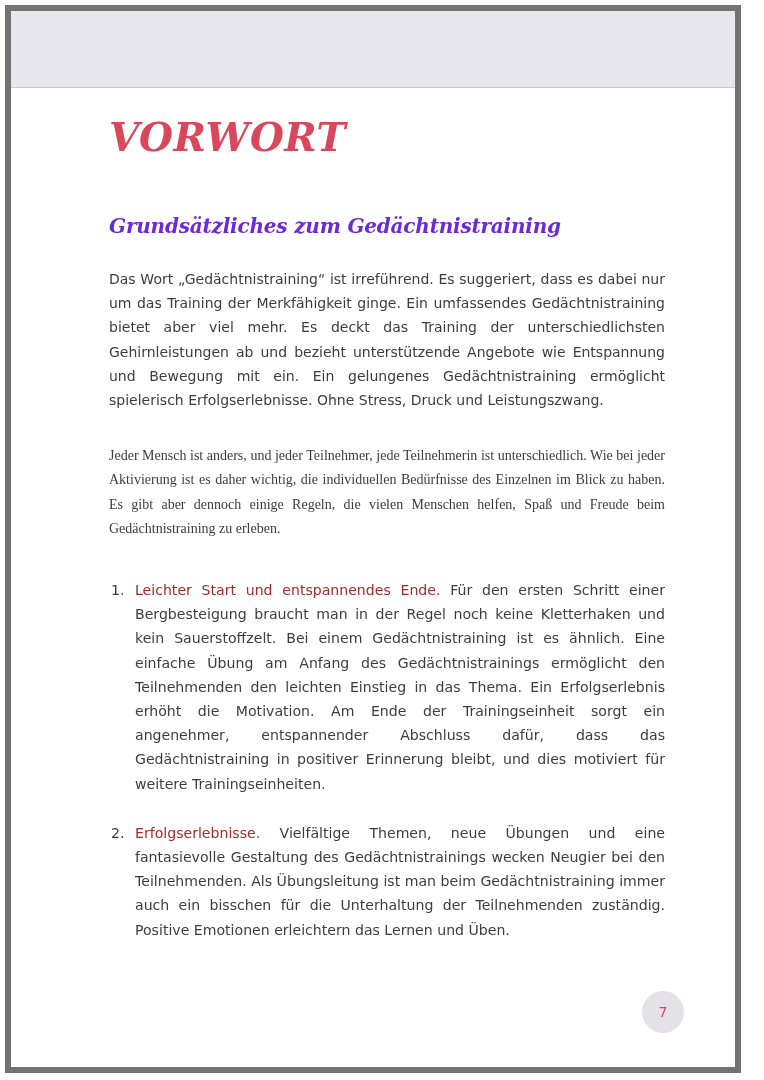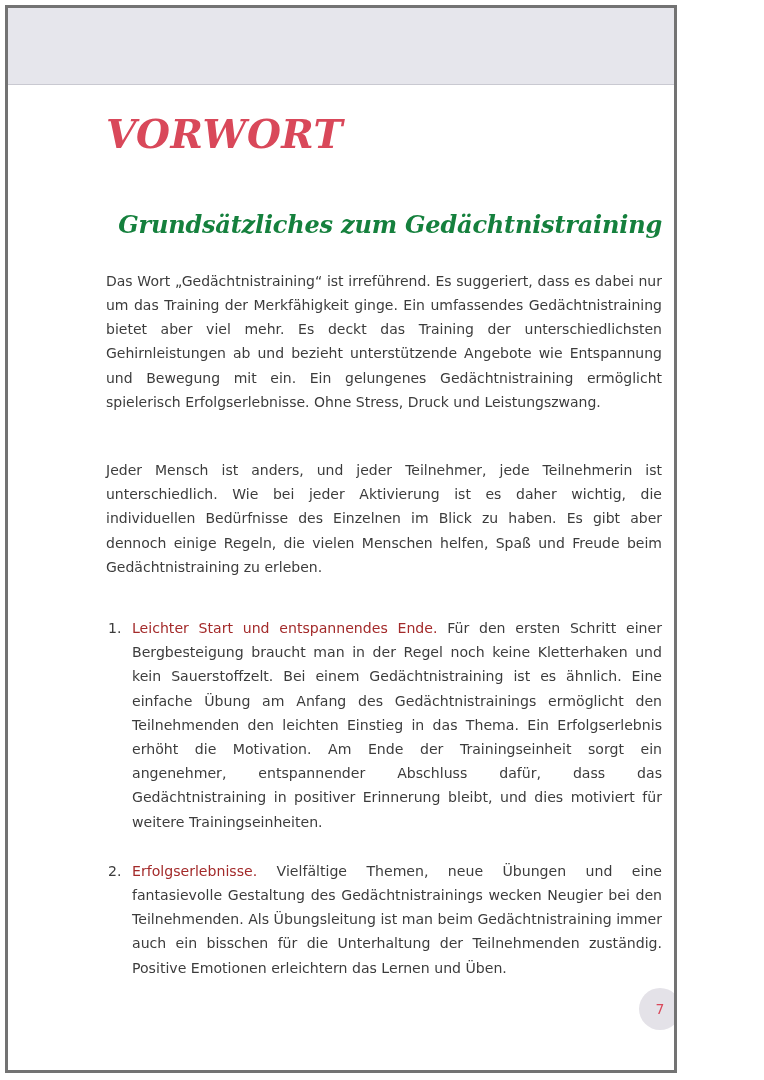--- a/index.html
+++ b/index.html
@@ -12,24 +12,24 @@
     height: 1080px;
     font-family: "DejaVu Sans", sans-serif;
     overflow: hidden;
   }
 
   
   .page {
     position: absolute;
     left: 5px;
     top: 5px;
-    width: 672px;
+    width: 736px;
     height: 1068px;
     background: #ffffff;
-    border: 3px solid #737373;
+    border: 6px solid #737373;
     box-sizing: border-box;
     overflow: hidden;
   }
 
   
   .header-band {
     position: absolute;
     left: 0;
     top: 0;
     width: 100%;
@@ -58,45 +58,44 @@
     margin: 0;
     padding: 0;
     line-height: 1.05;
   }
 
   
   .section-heading {
     font-family: "DejaVu Serif", serif;
     font-style: italic;
     font-weight: bold;
-    font-size: 24px;
-    color: #15803d;
+    font-size: 20px;
+    color: #6d28d9;
     margin: 0;
     padding: 0;
     line-height: 1.2;
     letter-spacing: -0.2px;
-    text-align: right;
   }
   .sh-1 { margin-top: 56px; }
   .sh-2 { margin-top: 62px; }
 
   
   .body-para {
     font-family: "DejaVu Sans", sans-serif;
     font-size: 14px;
     line-height: 24.2px;
     color: #3c3c3c;
     text-align: justify;
     margin: 0;
     padding: 0;
     -webkit-hyphens: none;
     hyphens: none;
   }
   .bp-1 { margin-top: 29px; }
-  .bp-2 { margin-top: 44px; }
+  .bp-2 { margin-top: 32px; font-family: Liberation Serif, serif; }
 
   
   .rules-list {
     margin: 0;
     padding: 0;
     list-style: none;
   }
   .rule-item {
     position: relative;
     padding-left: 26px;

